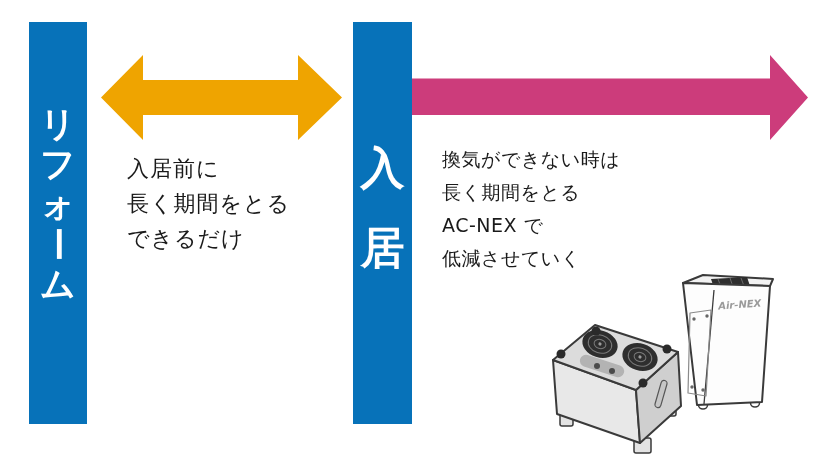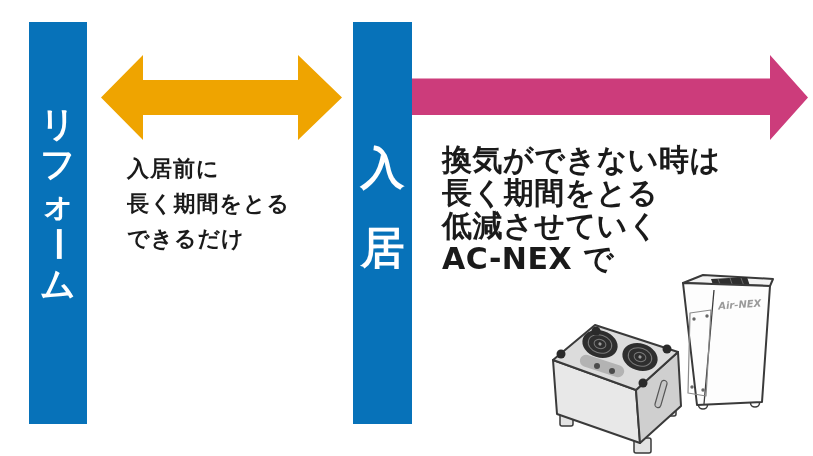--- a/index.html
+++ b/index.html
@@ -30,30 +30,30 @@
   .vdash { transform: rotate(90deg); }
   .bar-label-middle .vchar { margin-bottom: 36px; }
   .overlay {
     position: absolute;
     left: 0; top: 0;
     width: 813px; height: 456px;
   }
   .note {
     position: absolute;
     color: #1a1a1a;
-    font-weight: bold;
+    font-weight: normal;
   }
   .note-before {
     left: 127px; top: 151px;
     font-size: 22px; line-height: 35px;
     letter-spacing: 1px;
   }
   .note-after {
     left: 442px; top: 143px;
-    font-size: 30px; line-height: 33px;
+    font-size: 19px; line-height: 33px;
     letter-spacing: 0.5px;
   }
 </style>
 </head>
 <body>
 
 <div class="canvas">
 
   <div class="bar bar-left" style="background-color: rgb(7, 114, 185);">
     <div class="bar-label bar-label-left">
@@ -140,17 +140,17 @@
 
   <div class="note note-before">
     <div>入居前に</div>
     <div>長く期間をとる</div>
     <div>できるだけ</div>
   </div>
 
   <div class="note note-after">
     <div>換気ができない時は</div>
     <div>長く期間をとる</div>
+    <div>AC-NEX で</div>
     <div>低減させていく</div>
-    <div>AC-NEX で</div>
   </div>
 
 </div>
 
 </body></html>

